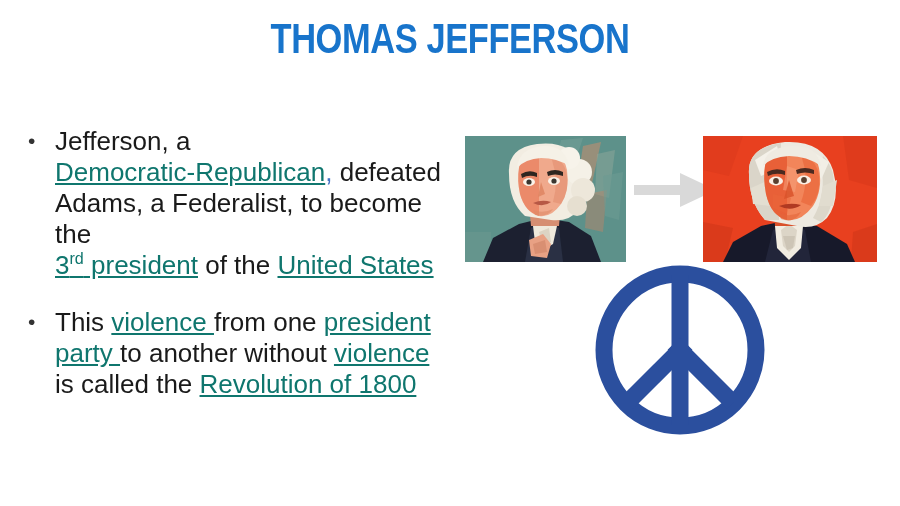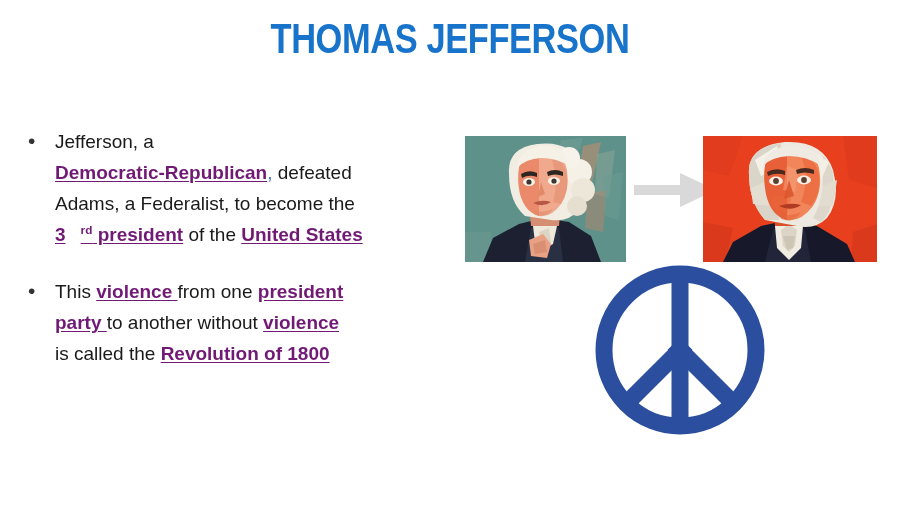--- a/index.html
+++ b/index.html
@@ -63,39 +63,38 @@
     font-size: 21px;
     line-height: 30px;
     color: #333333;
     text-align: left;
     padding-left: 6px;
     box-sizing: border-box;
   }
 
   .bullet-text {
     flex: 1 1 auto;
-    font-size: 19px;
+    font-size: 26px;
     line-height: 31px;
     color: #1A1A1A;
     font-family: "Liberation Sans", sans-serif;
   }
 
   .hl {
-    color: #701a75;
-    font-weight: bold;
+    color: #0f766e;
+    font-weight: normal;
     text-decoration: underline;
     text-underline-offset: 2px;
   }
   .plain-comma { color: #4472C4; }
 
   .hl sup {
     font-size: 0.62em;
     vertical-align: super;
     line-height: 0;
-    margin-left: 15px;
   }
 
   
   .media-zone {
     position: absolute;
     left: 460px;
     top: 130px;
     width: 430px;
     height: 320px;
   }

